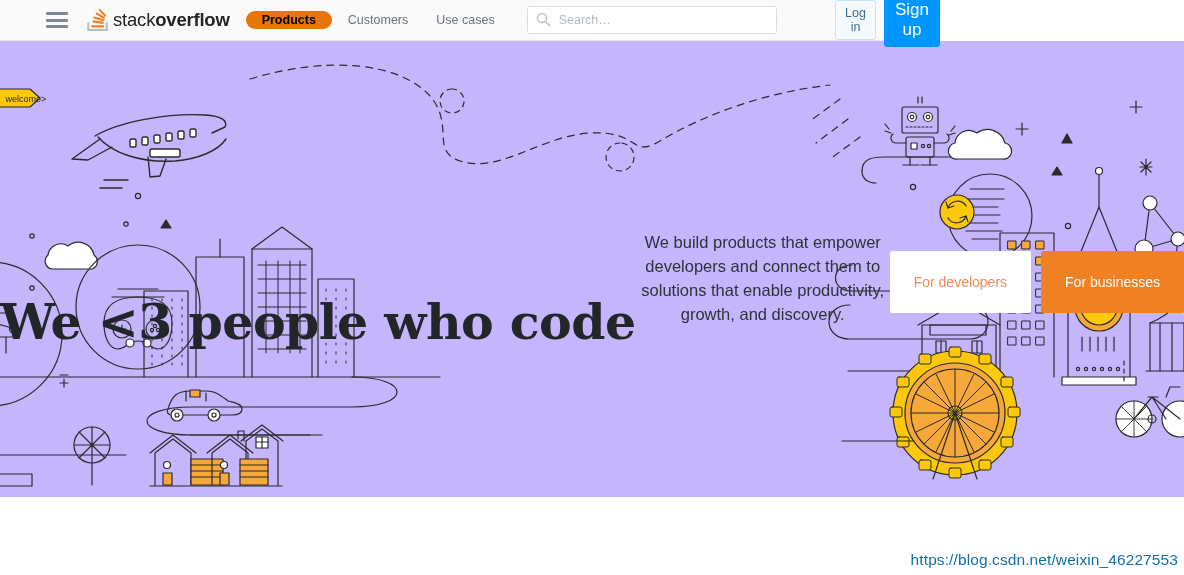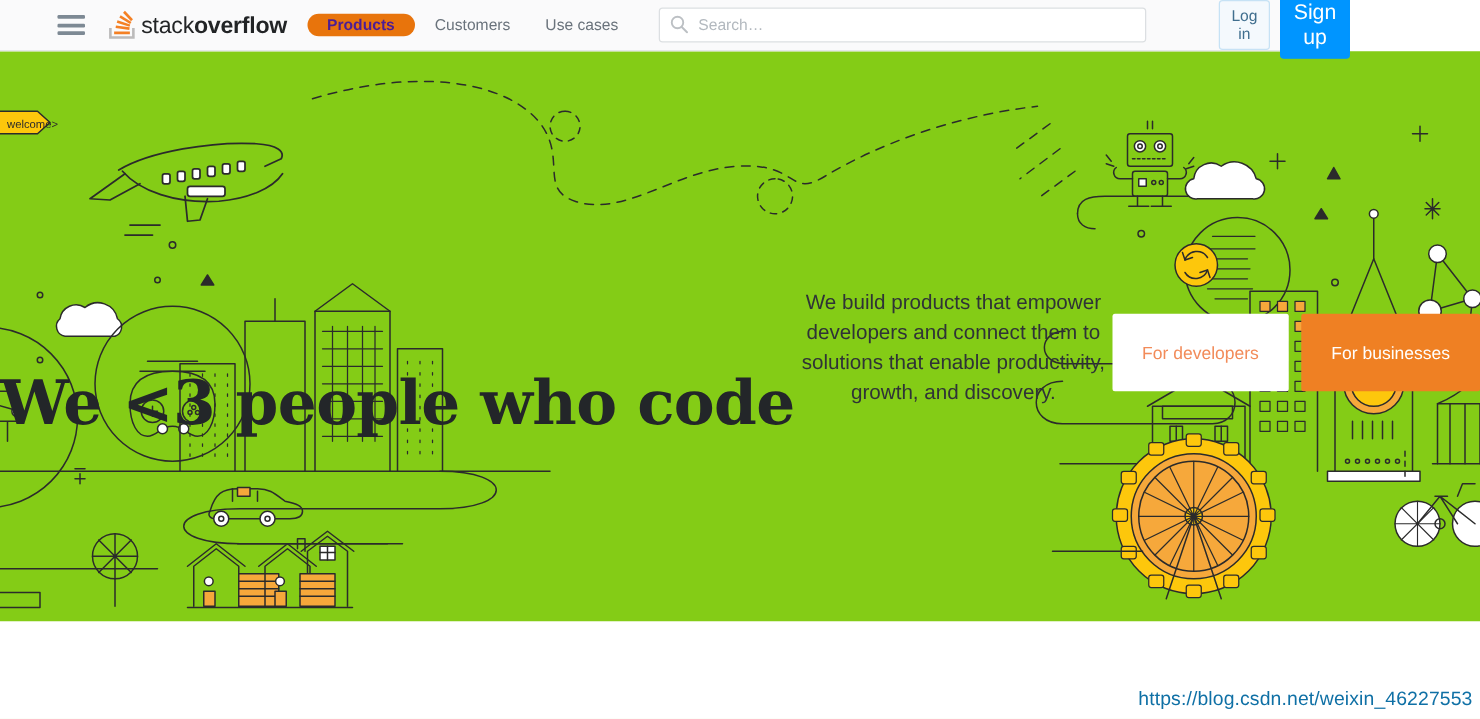--- a/index.html
+++ b/index.html
@@ -7,41 +7,41 @@
     width: 1184px; height: 575px;
     font-family: "Liberation Sans", sans-serif;
     background: #ffffff;
     overflow: hidden;
   }
   #page { position: relative; width: 1184px; height: 575px; background:#fff; }
 
   
   .header {
     position: absolute; top:0; left:0;
-    width: 1080px; height: 41px;
+    width: 940px; height: 41px;
     background: #fafafb;
     border-bottom: 1px solid #e4e6e8;
     display: flex; align-items: center;
     z-index: 40;
   }
   .hamburger {
     width: 22px; height: 16px; margin-left: 46px;
     display: flex; flex-direction: column; justify-content: space-between;
     cursor: pointer;
   }
   .hamburger span { display:block; width: 22px; height: 3px; background:#7d8994; border-radius:1px; }
 
   .logo { display:flex; align-items:center; margin-left: 18px; cursor:pointer; }
   .logo-mark { width: 22px; height: 24px; position: relative; margin-right: 5px; }
   .logo-text { font-size: 18.5px; color: #222426; letter-spacing: -0.2px; line-height:1; }
   .logo-text b { font-weight: 700; }
 
   .nav { display:flex; align-items:center; margin-left: 16px; gap: 4px; }
   .nav-pill {
-    background:#e8740c; color:#4c1d95; font-size:12.5px; font-weight:700;
+    background:#e8740c; color:#000000; font-size:12.5px; font-weight:700;
     padding: 2px 16px; border-radius: 20px; cursor:pointer; white-space:nowrap;
   }
   .nav-link {
     color:#6a737c; font-size:12.5px; padding: 6px 12px; cursor:pointer; white-space:nowrap;
   }
 
   .search-wrap {
     position:relative; margin-left: 20px;
     width: 535px; height: 28px;
   }
@@ -64,21 +64,21 @@
   }
   .btn-signup {
     font-size:17px; color:#fff; background:#0095ff;
     border:1px solid #0095ff; border-radius:3px; padding:6px 10px; cursor:pointer;
     font-weight:400; font-family:"Liberation Sans", sans-serif;
   }
 
   
   .hero {
     position:absolute; top:41px; left:0; width:1184px; height:456px;
-    background:#84cc16; overflow:hidden;text-decoration:underline;
+    background:#c4b5fd; overflow:hidden;text-decoration:underline;
   }
   .hero-art { position:absolute; inset:0; }
   .hero-content {
     position:absolute; left:0; right:0; top:0; height:100%;
     display:flex; flex-direction:row; align-items:center;
     z-index: 10; pointer-events:none;
   }
   .hero-title {
     font-family:"DejaVu Serif", serif;
     font-weight:700; font-size:49px; color:#232629;

